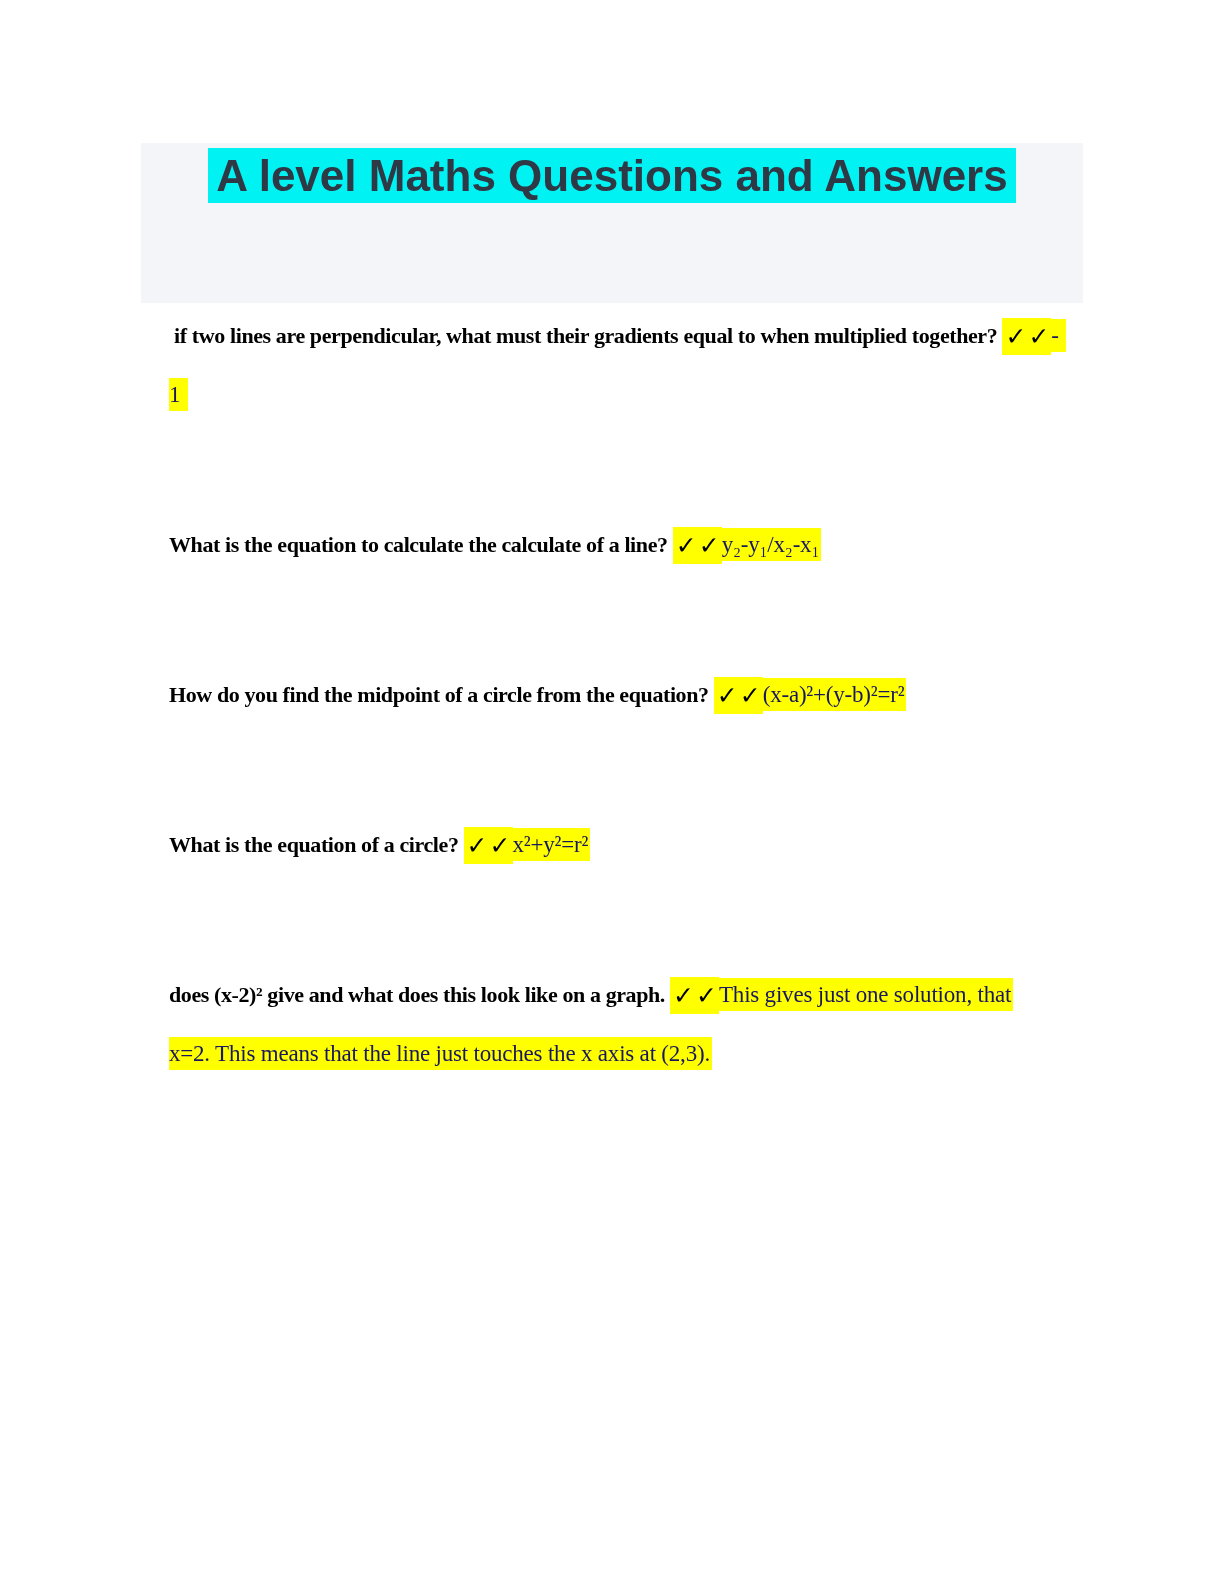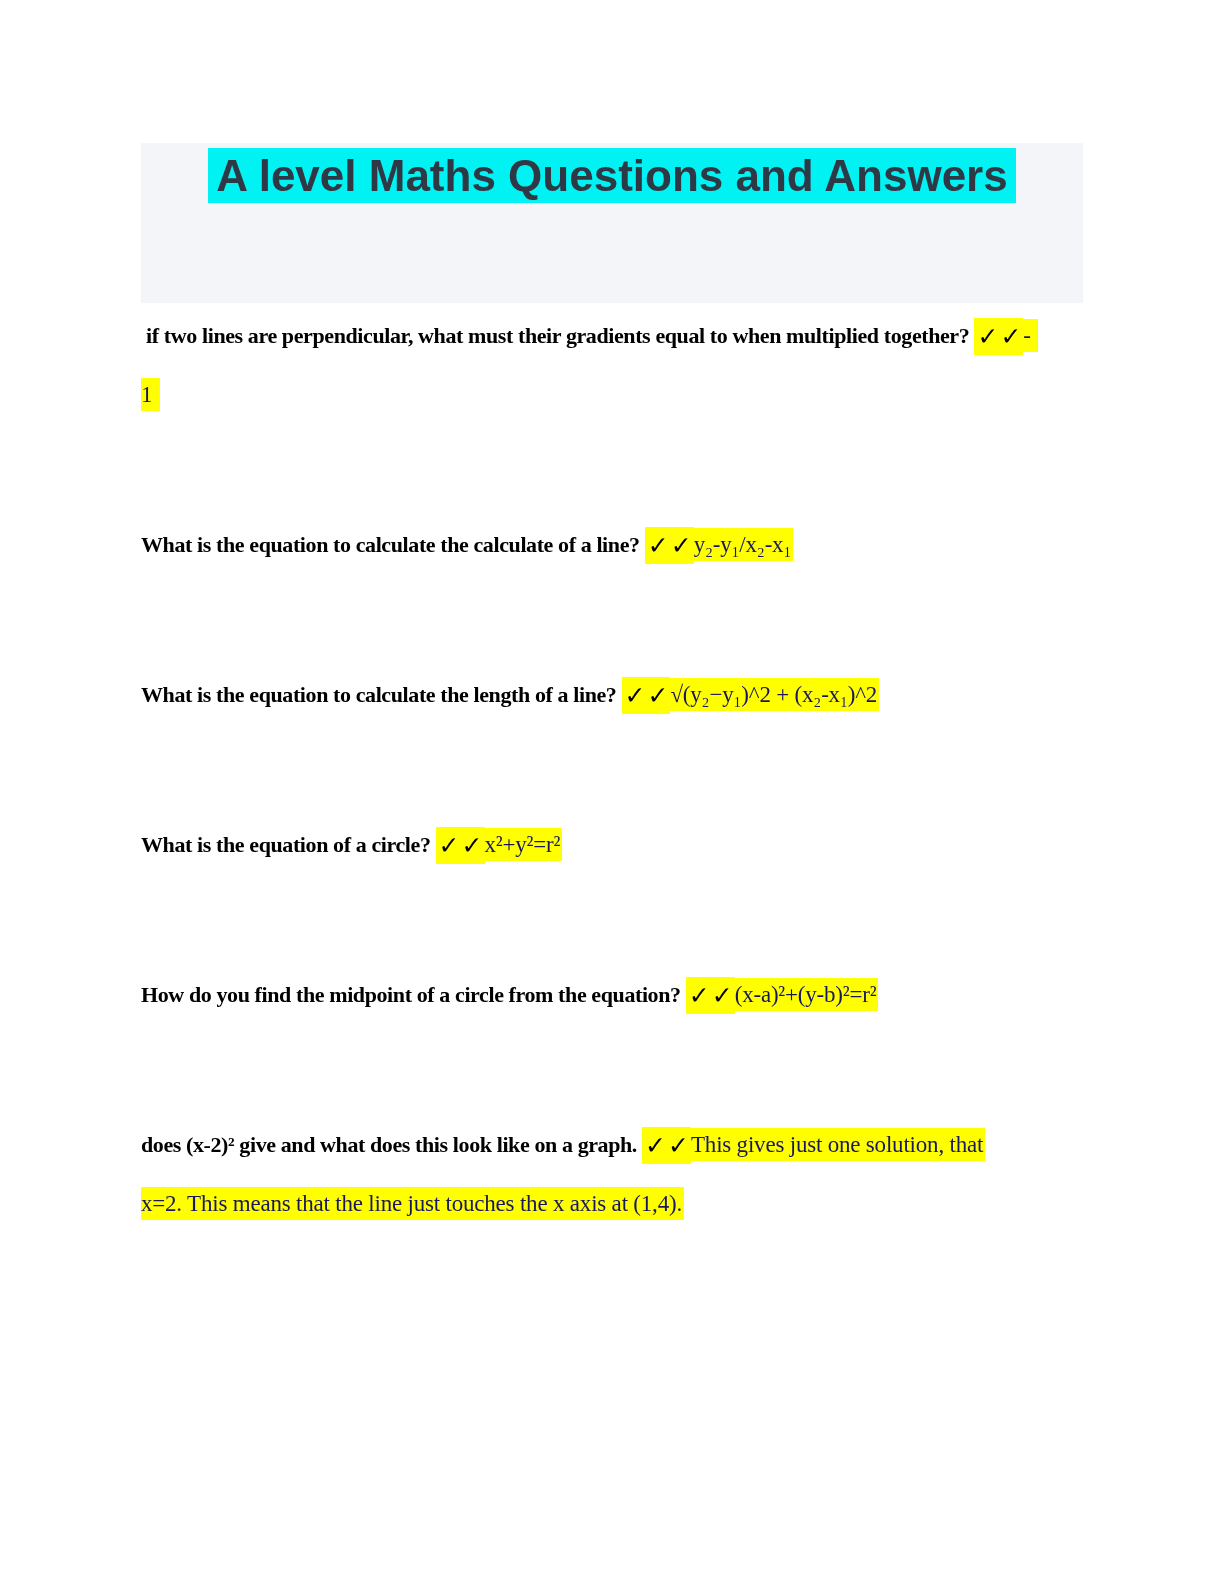--- a/index.html
+++ b/index.html
@@ -43,20 +43,21 @@
   .content {
     margin: 4px 141px 0 141px;
     width: 942px;
   }
   .para {
     margin: 0 0 91px 0;
   }
   .line {
     line-height: 57px;
     white-space: pre;
+    margin-left: 28px;
   }
   .seg-q {
     font-family: "Liberation Serif", "DejaVu Serif", serif;
     font-weight: 700;
     font-size: 22px;
     letter-spacing: -0.4px;
     color: var(--q-color, #000000);
   }
   .seg-check {
     font-family: "DejaVu Sans", sans-serif;
@@ -91,27 +92,24 @@
 
   <div class="content">
       <div class="para">
         <div class="line"><span class="seg-q"> if two lines are perpendicular, what must their gradients equal to when multiplied together? </span><span class="seg-check">✓✓</span><span class="seg-a">- </span></div>
         <div class="line"><span class="seg-a">1 </span></div>
       </div>
       <div class="para">
         <div class="line"><span class="seg-q">What is the equation to calculate the calculate of a line? </span><span class="seg-check">✓✓</span><span class="seg-a">y₂-y₁/x₂-x₁</span></div>
       </div>
       <div class="para">
-        <div class="line"><span class="seg-q">What is the equation to calculate the length of a line? </span><span class="seg-check">✓✓</span><span class="seg-a">√(y₂−y₁)^2 + (x₂-x₁)^2</span></div>
+        <div class="line"><span class="seg-q">How do you find the midpoint of a circle from the equation? </span><span class="seg-check">✓✓</span><span class="seg-a">(x-a)²+(y-b)²=r²</span></div>
       </div>
       <div class="para">
         <div class="line"><span class="seg-q">What is the equation of a circle? </span><span class="seg-check">✓✓</span><span class="seg-a">x²+y²=r²</span></div>
       </div>
       <div class="para">
-        <div class="line"><span class="seg-q">How do you find the midpoint of a circle from the equation? </span><span class="seg-check">✓✓</span><span class="seg-a">(x-a)²+(y-b)²=r²</span></div>
-      </div>
-      <div class="para">
         <div class="line"><span class="seg-q">does (x-2)² give and what does this look like on a graph. </span><span class="seg-check">✓✓</span><span class="seg-a">This gives just one solution, that</span></div>
-        <div class="line"><span class="seg-a">x=2. This means that the line just touches the x axis at (1,4).</span></div>
+        <div class="line"><span class="seg-a">x=2. This means that the line just touches the x axis at (2,3).</span></div>
       </div>
     </div>
 
 </div>
 
 </body></html>

